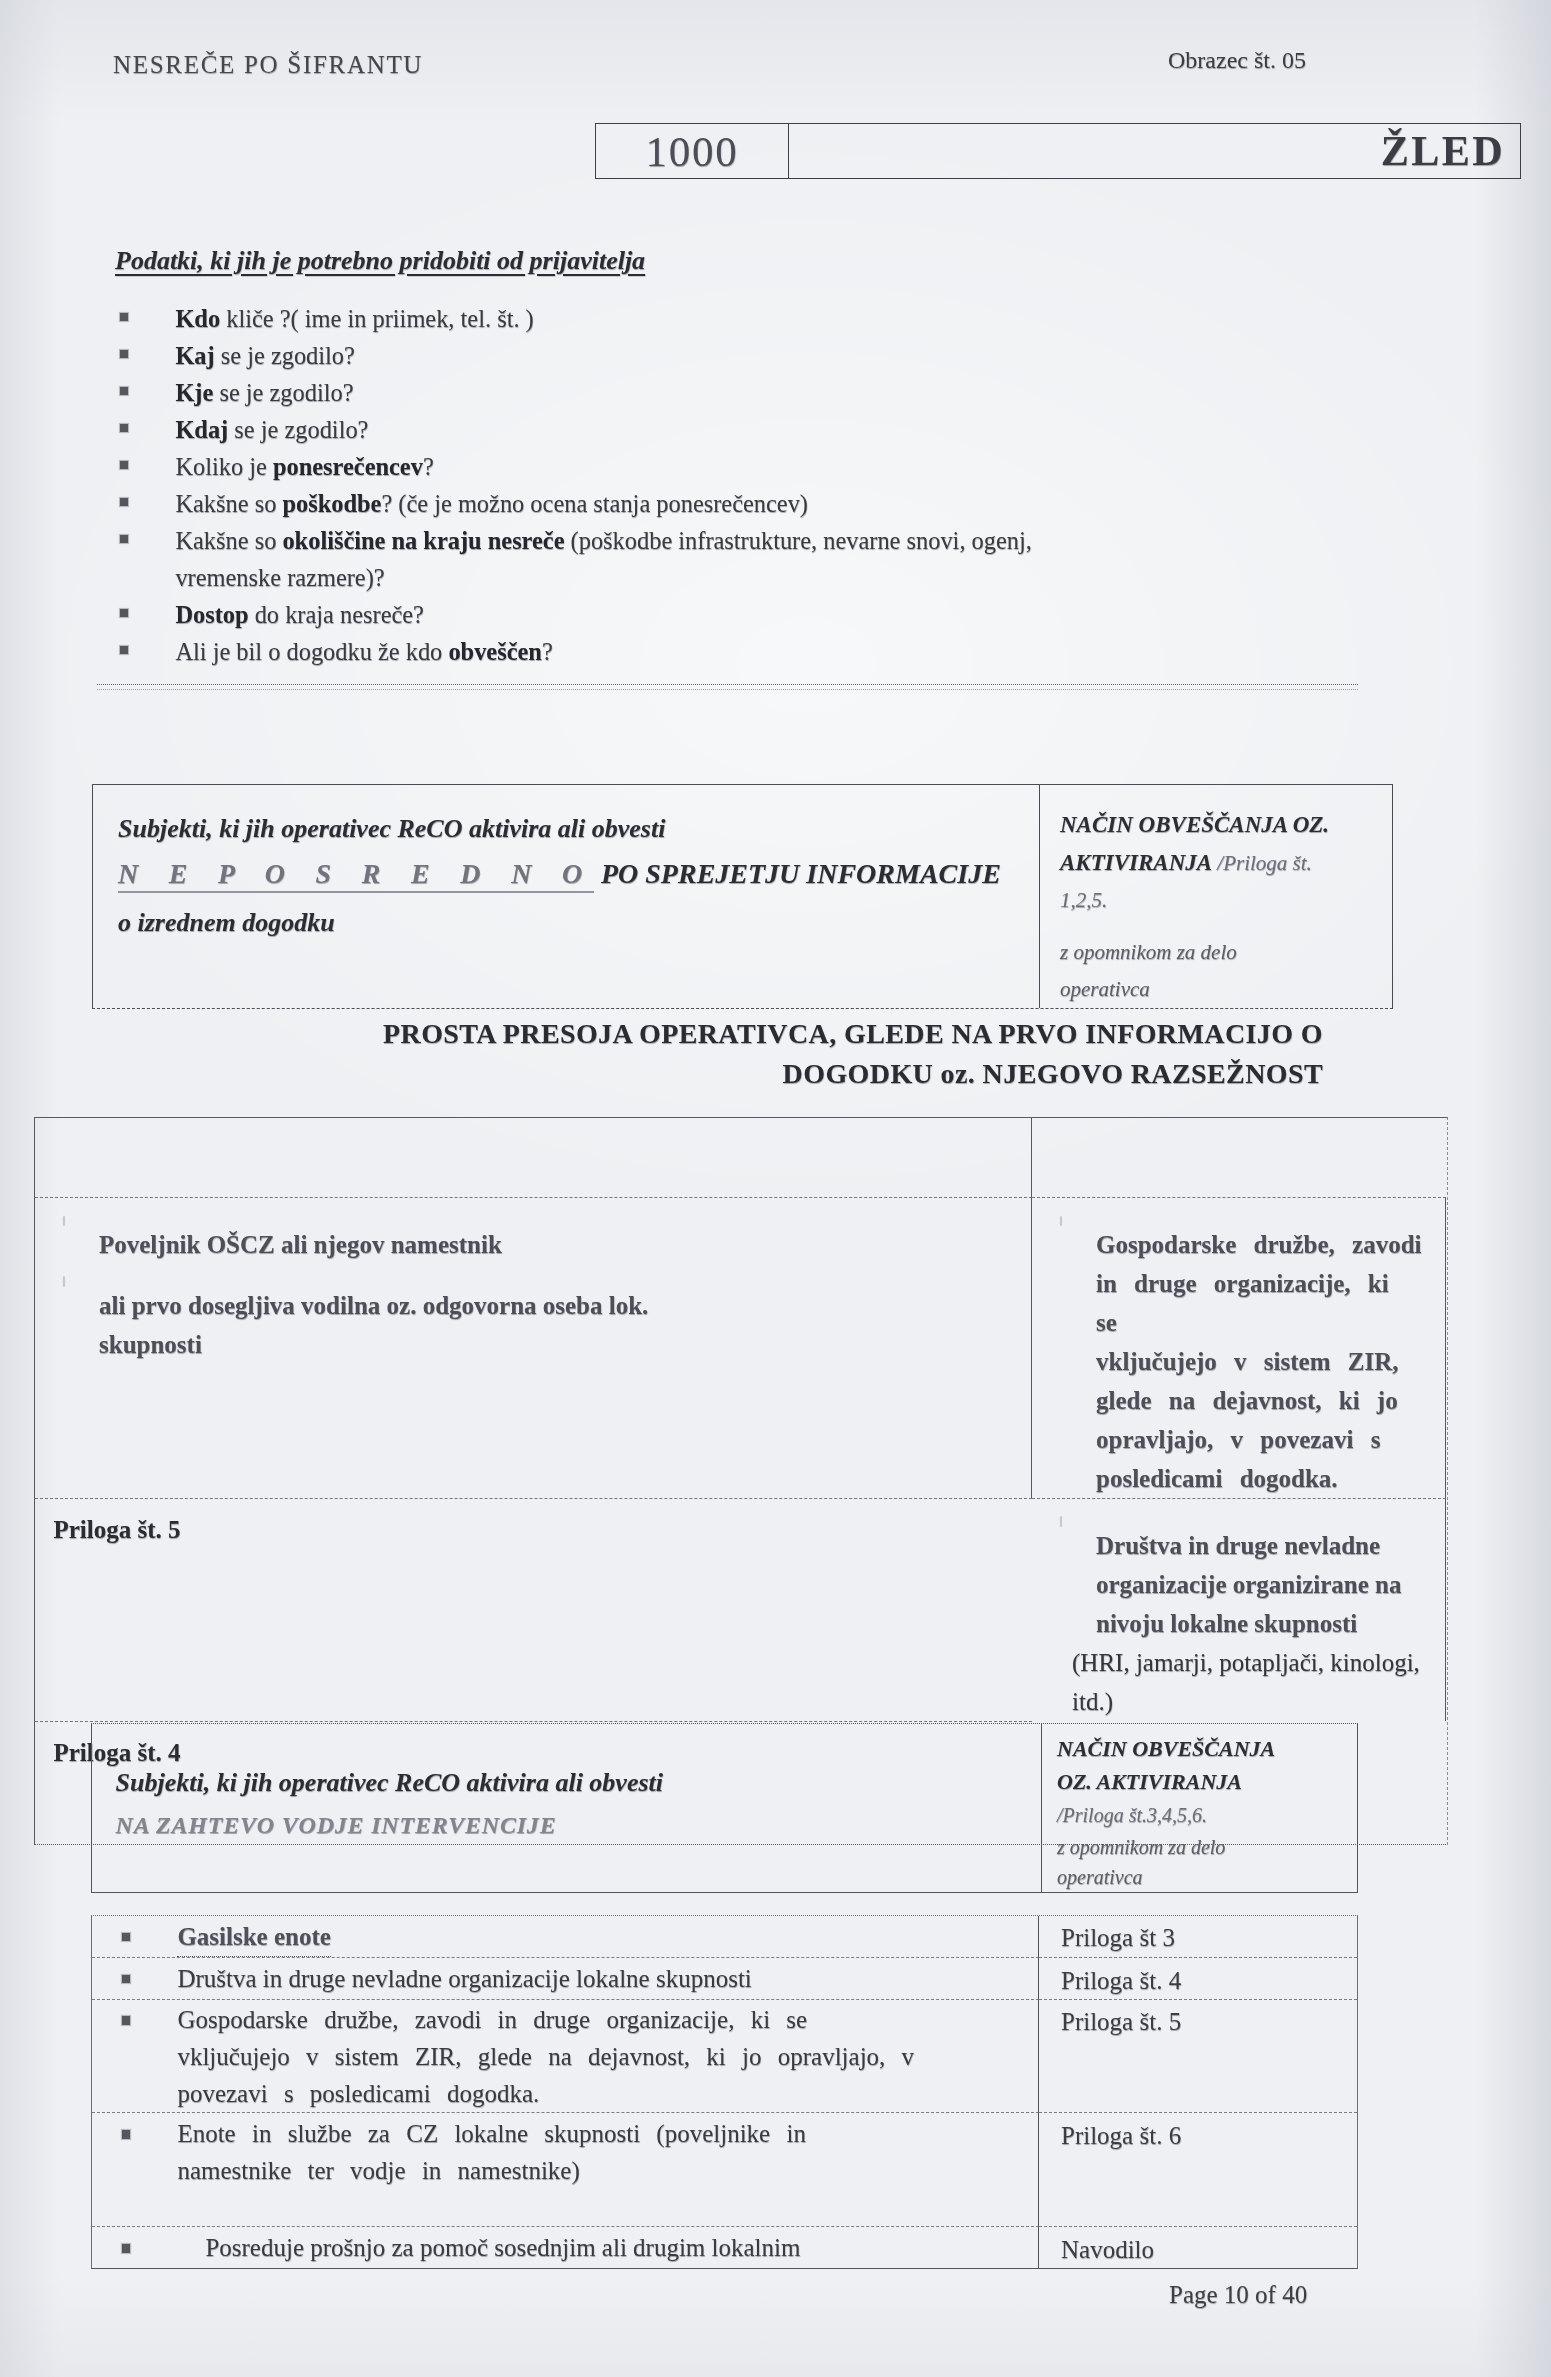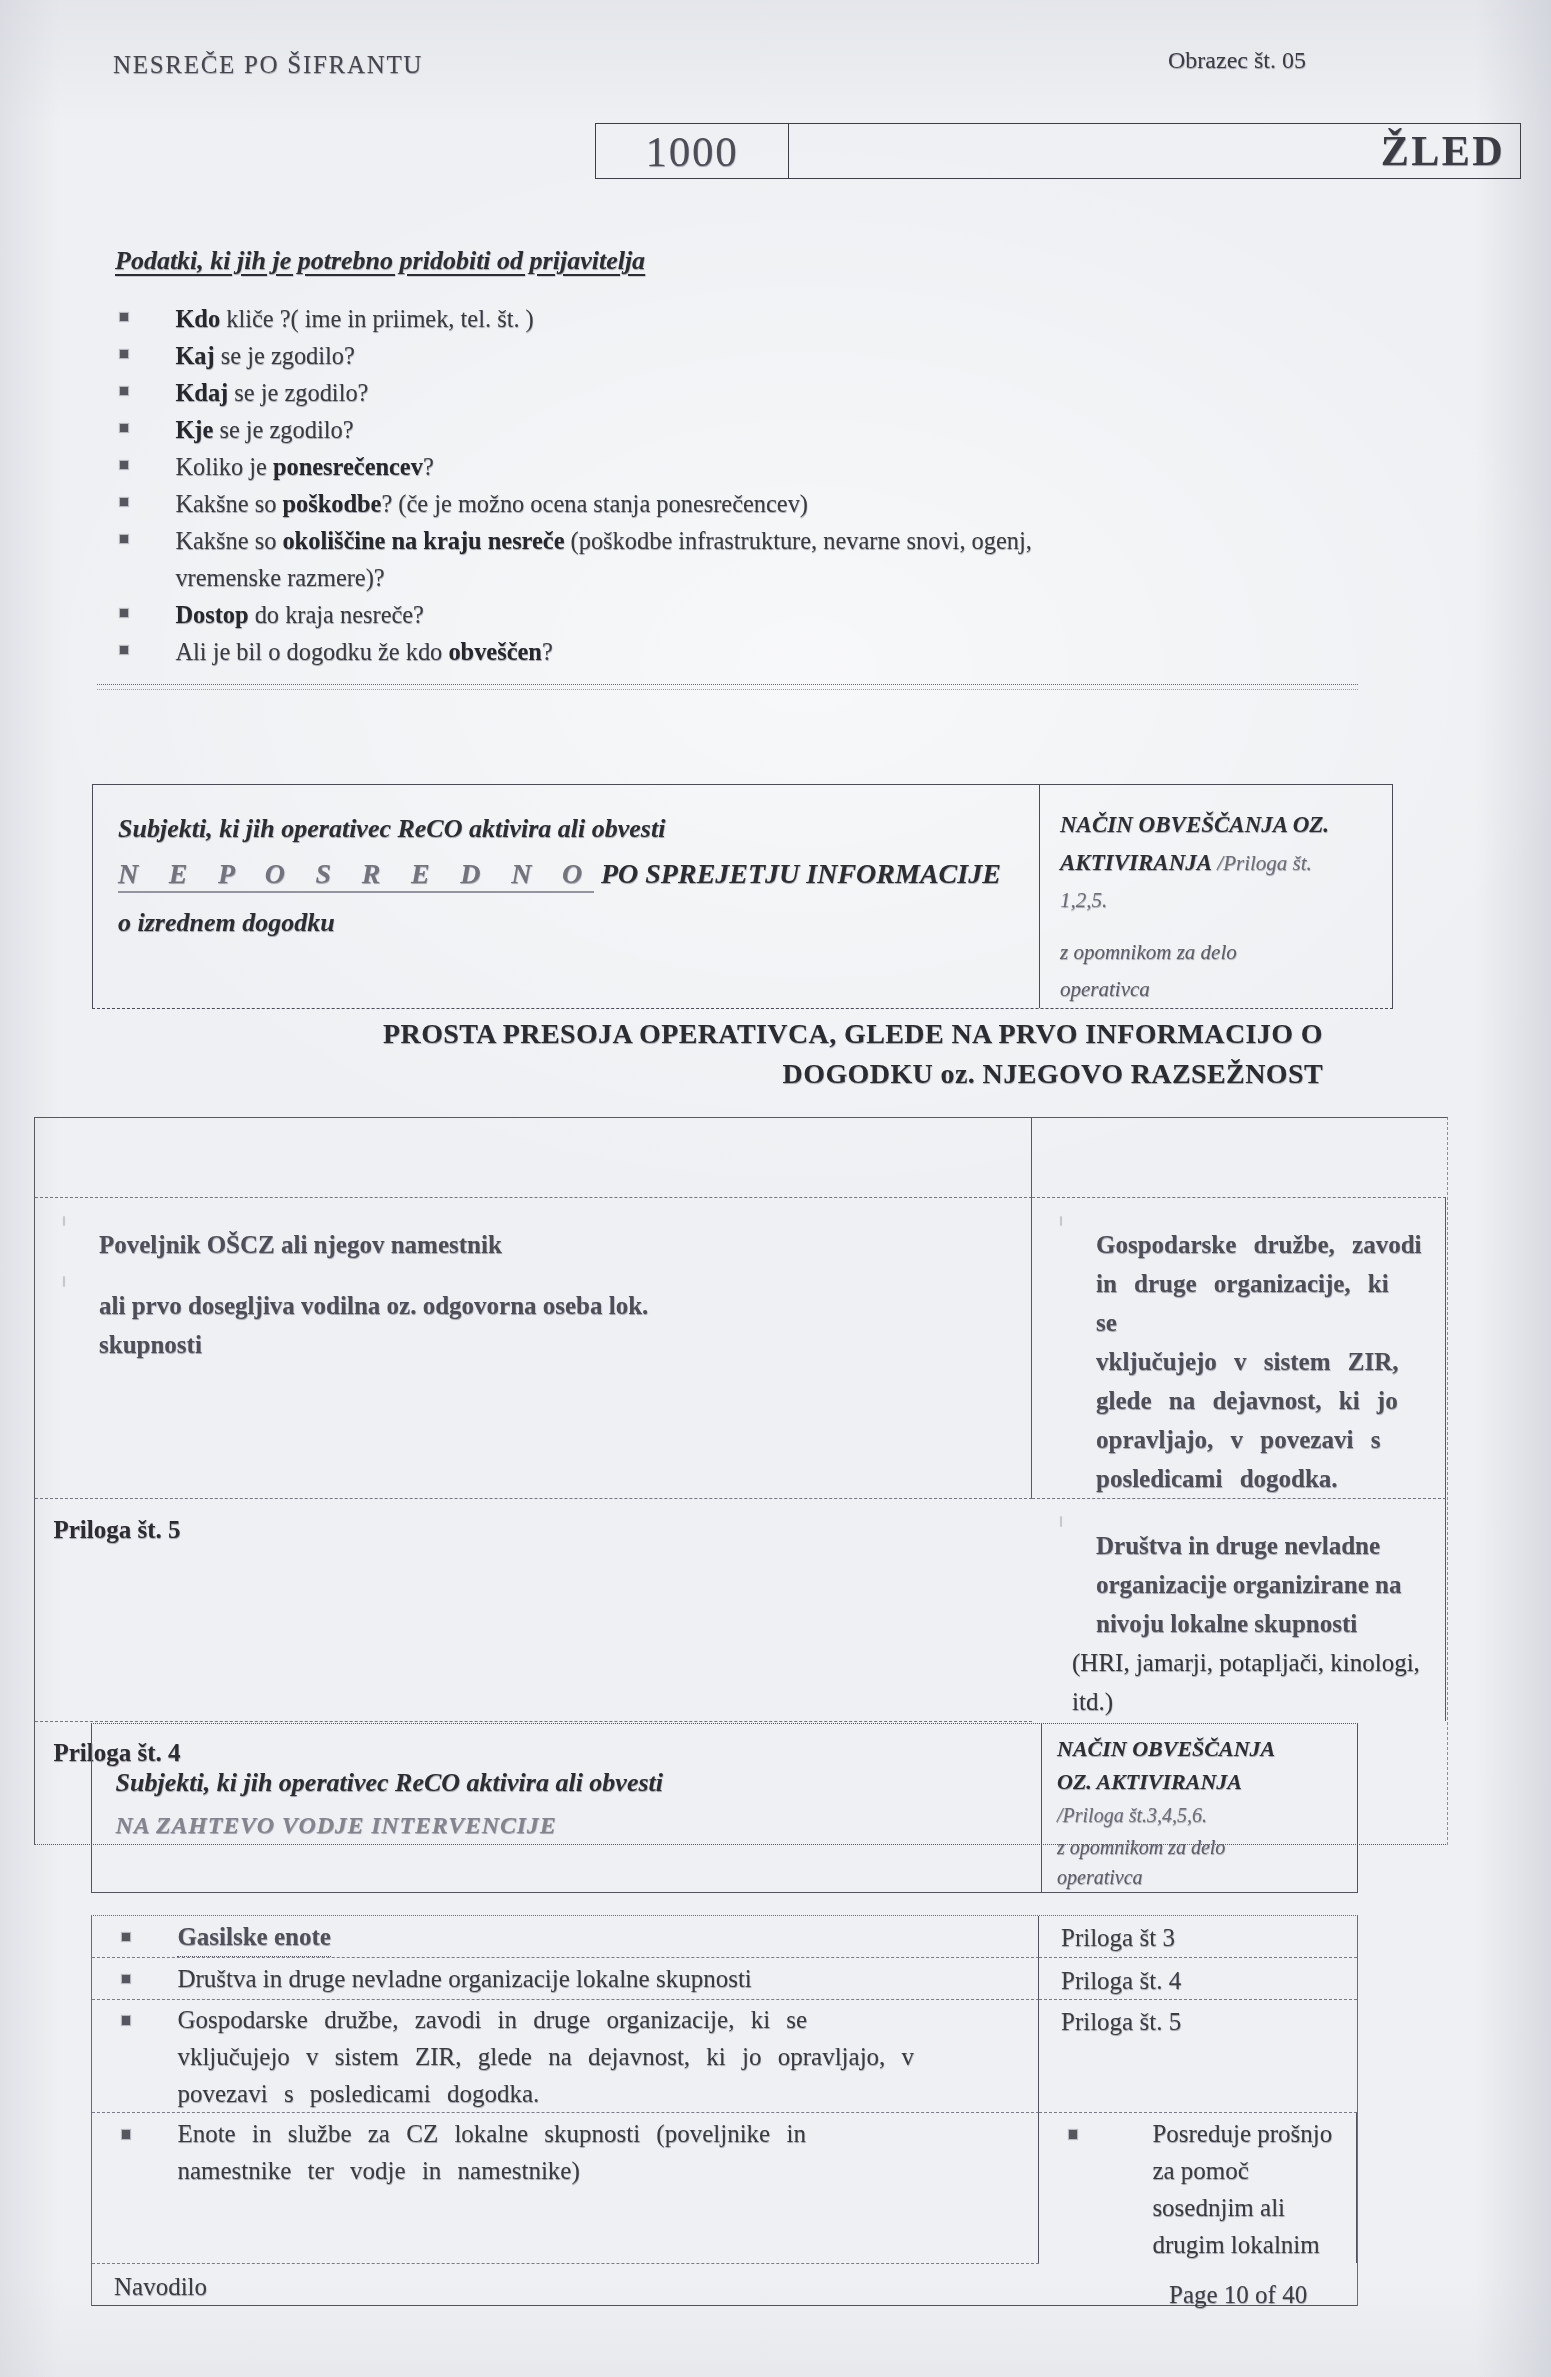--- a/index.html
+++ b/index.html
@@ -128,25 +128,25 @@
       <div class="bitem">
         <span class="bullet"></span>
         <span class="btext"><span></span><b>Kdo</b><span> kliče ?( ime in priimek, tel. št. )</span></span>
       </div>
       <div class="bitem">
         <span class="bullet"></span>
         <span class="btext"><span></span><b>Kaj</b><span> se je zgodilo?</span></span>
       </div>
       <div class="bitem">
         <span class="bullet"></span>
+        <span class="btext"><span></span><b>Kje</b><span> se je zgodilo?</span></span>
+      </div>
+      <div class="bitem">
+        <span class="bullet"></span>
         <span class="btext"><span></span><b>Kdaj</b><span> se je zgodilo?</span></span>
-      </div>
-      <div class="bitem">
-        <span class="bullet"></span>
-        <span class="btext"><span></span><b>Kje</b><span> se je zgodilo?</span></span>
       </div>
       <div class="bitem">
         <span class="bullet"></span>
         <span class="btext"><span>Koliko je </span><b>ponesrečencev</b><span>?</span></span>
       </div>
       <div class="bitem">
         <span class="bullet"></span>
         <span class="btext"><span>Kakšne so </span><b>poškodbe</b><span>? (če je možno ocena stanja ponesrečencev)</span></span>
       </div>
       <div class="bitem">
@@ -261,20 +261,21 @@
 vključujejo v sistem ZIR, glede na dejavnost, ki jo opravljajo, v
 povezavi s posledicami dogodka.</span>
     </div>
     <div class="cell rt rh3 t3-pril">Priloga št. 5</div>
 
     <div class="cell cl rt rh4 t3-cell t3-just">
       <span class="bullet"></span>
       <span class="t3-text">Enote in službe za CZ lokalne skupnosti (poveljnike in
 namestnike ter vodje in namestnike)</span>
     </div>
+    <div class="cell rt rh4 t3-pril">Priloga št. 6</div>
 
     <div class="cell cl rt rh5 t3-cell">
       <span class="bullet"></span>
       <span class="t3-text">Posreduje prošnjo za pomoč sosednjim ali drugim lokalnim</span>
     </div>
     <div class="cell rt rh5 t3-pril">Navodilo</div>
   </div>
 
   <div class="footer">Page 10 of 40</div>
 

